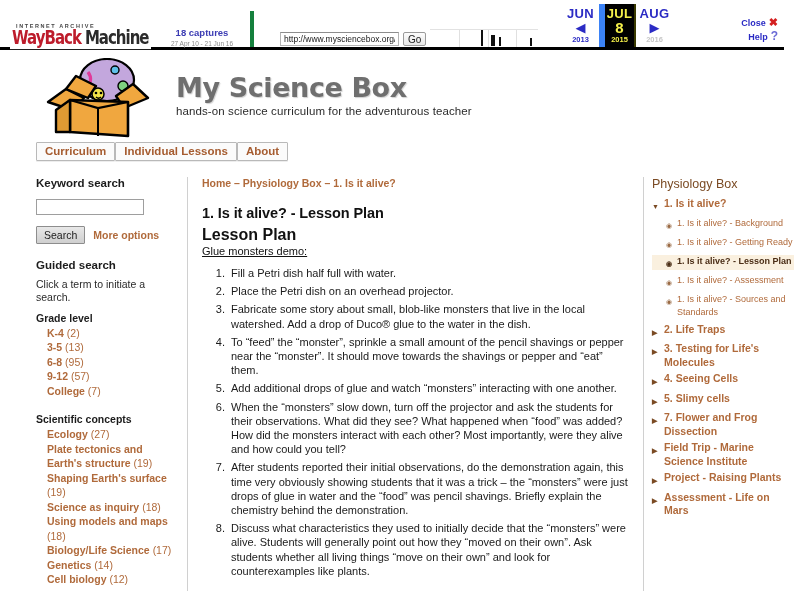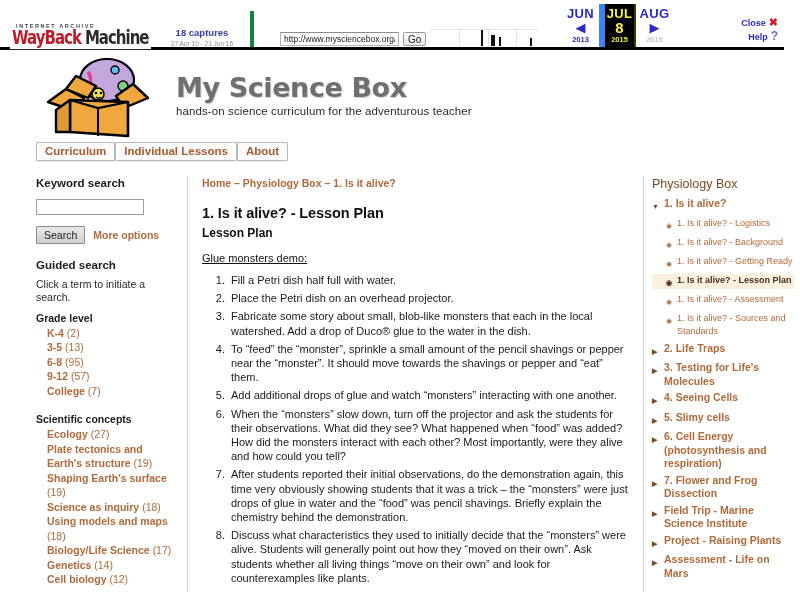--- a/index.html
+++ b/index.html
@@ -324,24 +324,24 @@
     margin-bottom: 16px;
   }
   #main-title {
     font-size: 14.5px;
     font-weight: bold;
     color: #111;
     margin-bottom: 5px;
     letter-spacing: -.1px;
   }
   #sub-title {
-    font-size: 12px;
+    font-size: 16px;
     font-weight: bold;
     color: #111;
-    margin-bottom: 12px;
+    margin-bottom: 1px;
   }
   .section-underline {
     font-size: 11px;
     color: #111;
     text-decoration: underline;
     margin-bottom: 9px;
   }
   ol.steps {
     margin: 0 0 0 0;
     padding-left: 26px;
@@ -551,43 +551,39 @@
     </div>
 
     <div id="col-main">
       <div id="breadcrumb">Home – Physiology Box – 1. Is it alive?</div>
       <div id="main-title">1. Is it alive? - Lesson Plan</div>
       <div id="sub-title">Lesson Plan</div>
       <div class="section-underline">Glue monsters demo:</div>
       <ol class="steps">
         <li>Fill a Petri dish half full with water.</li>
         <li>Place the Petri dish on an overhead projector.</li>
-        <li>Fabricate some story about small, blob-like monsters that each in the local watershed. Add a drop of Duco® glue to the water in the dish.</li>
+        <li>Fabricate some story about small, blob-like monsters that live in the local watershed. Add a drop of Duco® glue to the water in the dish.</li>
         <li>To “feed” the “monster”, sprinkle a small amount of the pencil shavings or pepper near the “monster”. It should move towards the shavings or pepper and “eat” them.</li>
         <li>Add additional drops of glue and watch “monsters” interacting with one another.</li>
         <li>When the “monsters” slow down, turn off the projector and ask the students for their observations. What did they see? What happened when “food” was added? How did the monsters interact with each other? Most importantly, were they alive and how could you tell?</li>
         <li>After students reported their initial observations, do the demonstration again, this time very obviously showing students that it was a trick – the “monsters” were just drops of glue in water and the “food” was pencil shavings. Briefly explain the chemistry behind the demonstration.</li>
         <li>Discuss what characteristics they used to initially decide that the “monsters” were alive. Students will generally point out how they “moved on their own”. Ask students whether all living things “move on their own” and look for counterexamples like plants.</li>
       </ol>
       <div id="tail-underline">Alive or not alive card sorting:</div>
     </div>
 
     <div id="col-right">
       <div id="right-title">Physiology Box</div>
 
       <div class="book-l1">
         <span class="tw">▼</span>
         <span>1. Is it alive?</span>
       </div>
       <div class="book-l2">
         <span class="bullet">◉</span>
-        <span>1. Is it alive? - Logistics</span>
-      </div>
-      <div class="book-l2">
-        <span class="bullet">◉</span>
         <span>1. Is it alive? - Background</span>
       </div>
       <div class="book-l2">
         <span class="bullet">◉</span>
         <span>1. Is it alive? - Getting Ready</span>
       </div>
       <div class="book-l2 active">
         <span class="bullet">◉</span>
         <span>1. Is it alive? - Lesson Plan</span>
       </div>
@@ -611,24 +607,20 @@
       <div class="book-l1">
         <span class="tw">▶</span>
         <span>4. Seeing Cells</span>
       </div>
       <div class="book-l1">
         <span class="tw">▶</span>
         <span>5. Slimy cells</span>
       </div>
       <div class="book-l1">
         <span class="tw">▶</span>
-        <span>6. Cell Energy (photosynthesis and respiration)</span>
-      </div>
-      <div class="book-l1">
-        <span class="tw">▶</span>
         <span>7. Flower and Frog Dissection</span>
       </div>
       <div class="book-l1">
         <span class="tw">▶</span>
         <span>Field Trip - Marine Science Institute</span>
       </div>
       <div class="book-l1">
         <span class="tw">▶</span>
         <span>Project - Raising Plants</span>
       </div>

